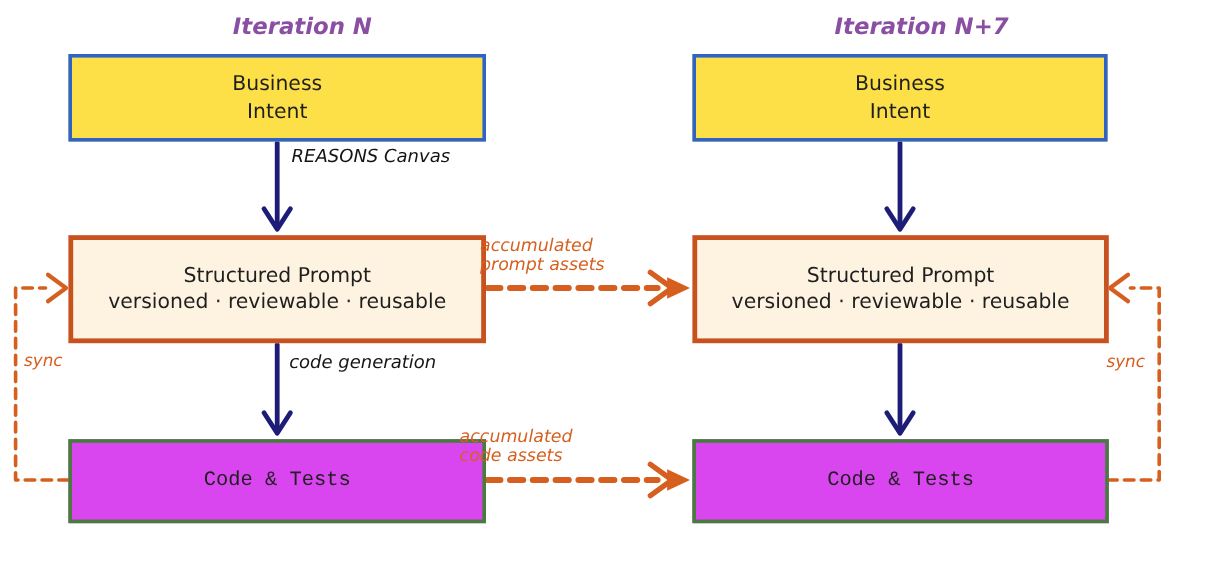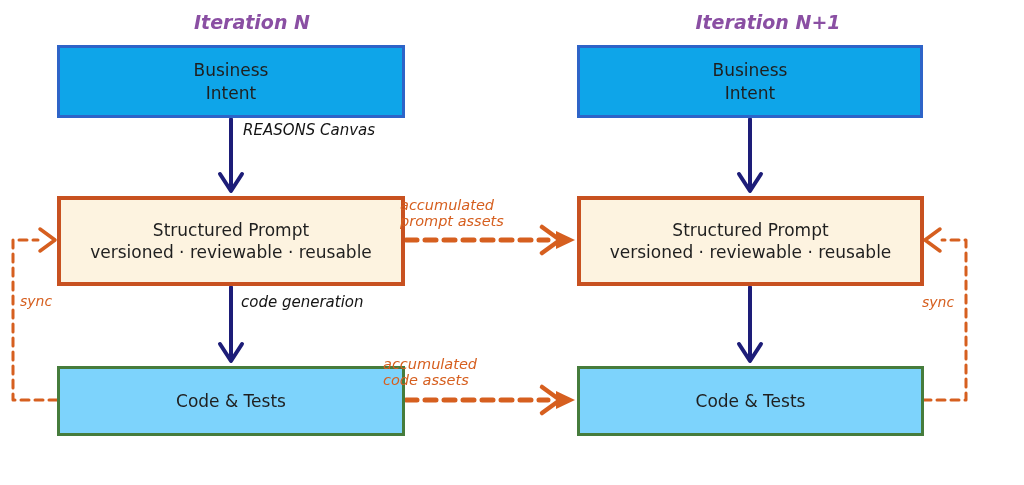--- a/index.html
+++ b/index.html
@@ -14,23 +14,23 @@
   .col-title{
     position:absolute;width:300px;text-align:center;
     font-style:italic;font-weight:bold;font-size:19px;color:#8a4fa3;
   }
   .box{
     position:absolute;box-sizing:border-box;
     display:flex;flex-direction:column;align-items:center;justify-content:center;
     text-align:center;font-size:17px;color:#1f1f1f;line-height:1.3;
     white-space:pre-line;
   }
-  .box.business{background:#0ea5e9;border:3px solid #2e64c8;}
+  .box.business{background:#fde047;border:3px solid #2e64c8;}
   .box.prompt{background:#fdf3e0;border:4px solid #c85120;}
-  .box.code{background:#7dd3fc;border:3px solid #467c3c;}
+  .box.code{background:#d946ef;border:3px solid #467c3c;font-family:Liberation Mono, monospace;}
   .edge-label{
     position:absolute;font-style:italic;font-size:15px;color:#141414;
     white-space:pre-line;
   }
   .edge-label.orange{
     color:#d65f1f;font-size:14.5px;line-height:1.12;text-align:left;width:180px;
   }
   .sync-label{
     position:absolute;font-style:italic;font-size:14px;color:#d65f1f;text-align:right;
   }
@@ -72,21 +72,21 @@
 
       <path d="M57 400 H13 V240 H38" stroke-width="3" stroke-dasharray="8 6"></path>
       <path d="M40 229 L55 240 L40 251" stroke-width="3.5"></path>
 
       <path d="M923 400 H966 V240 H942" stroke-width="3" stroke-dasharray="8 6"></path>
       <path d="M940 229 L925 240 L940 251" stroke-width="3.5"></path>
     </g>
   </svg>
 
   <div class="col-title" style="left:102px;top:11px;">Iteration N</div>
-  <div class="col-title" style="left:618px;top:11px;">Iteration N+1</div>
+  <div class="col-title" style="left:618px;top:11px;">Iteration N+7</div>
 
   <div class="box business biz-left">Business
 Intent</div>
   <div class="box prompt prompt-left">
     <span>Structured Prompt</span>
     <span>versioned · reviewable · reusable</span>
   </div>
   <div class="box code code-left">Code &amp; Tests</div>
 
   <div class="box business biz-right">Business

